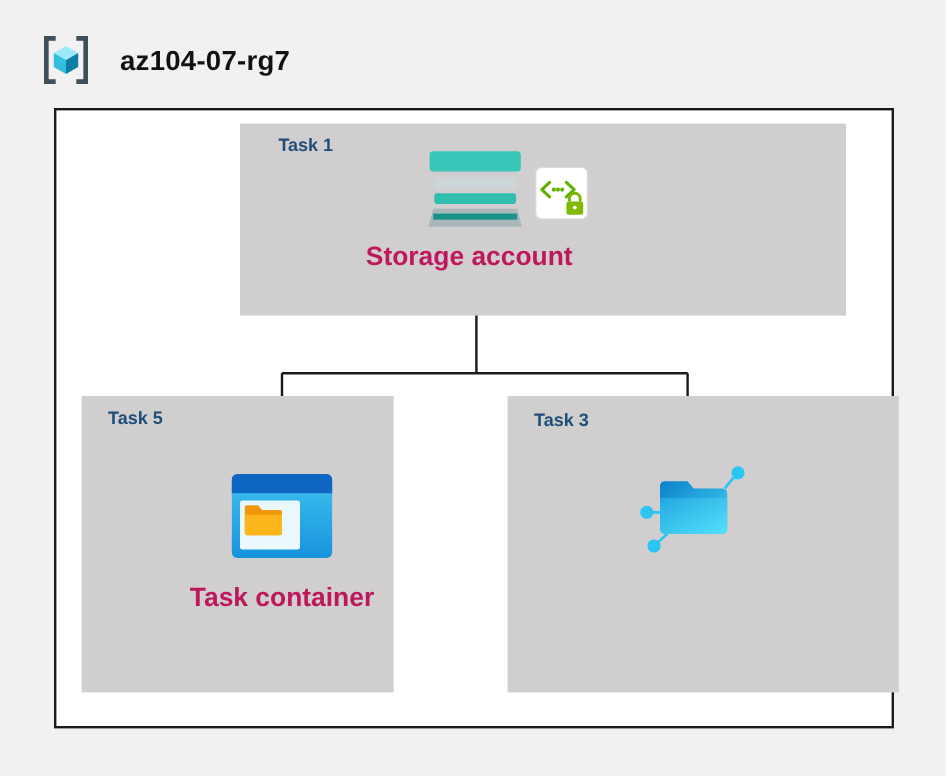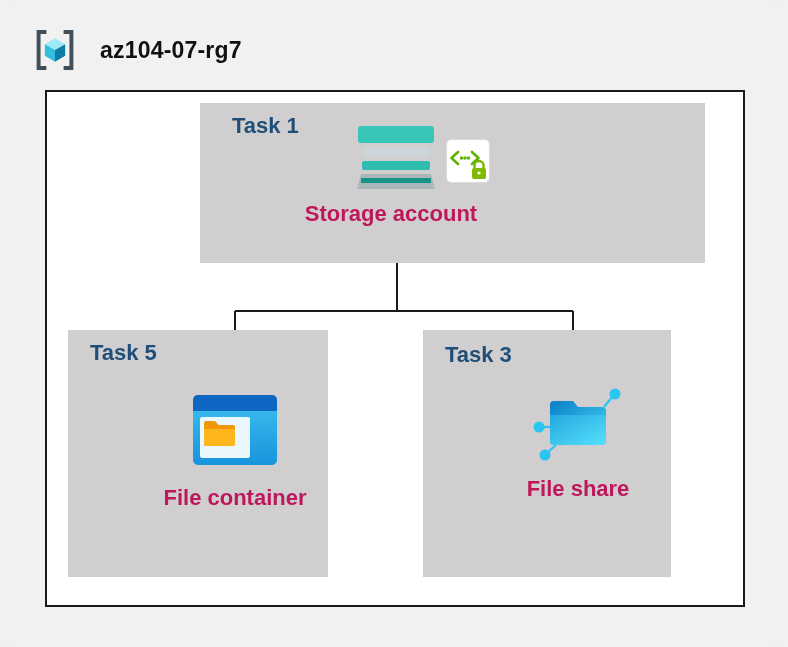--- a/index.html
+++ b/index.html
@@ -53,25 +53,25 @@
     pointer-events: none;
   }
 
   
   .task-box {
     position: absolute;
     background: #d0cece;
   }
   #task1 { left: 200px; top: 103px; width: 505px; height: 160px; }
   #task5 { left: 68px;  top: 330px; width: 260px; height: 247px; }
-  #task3 { left: 423px; top: 330px; width: 248px; height: 247px; }
+  #task3 { left: 423px; top: 330px; width: 326px; height: 247px; }
 
   .task-label {
     position: absolute;
-    font-size: 22px;
+    font-size: 15px;
     font-weight: bold;
     color: #1f4e79;
     white-space: nowrap;
   }
   #task1 .task-label { left: 32px; top: 10px; }
   #task5 .task-label { left: 22px; top: 10px; }
   #task3 .task-label { left: 22px; top: 12px; }
 
   .node-label {
     position: absolute;
@@ -156,21 +156,21 @@
             <stop offset="1" stop-color="#1793dd"></stop>
           </linearGradient>
         </defs>
         <rect x="0" y="0" width="84" height="70" rx="5" fill="url(#gBlob)"></rect>
         <path d="M5 0 h74 a5 5 0 0 1 5 5 v11 H0 V5 a5 5 0 0 1 5 -5 z" fill="#0e65c2"></path>
         <rect x="7" y="22" width="50" height="41" rx="2" fill="#eaf8fe"></rect>
         <path d="M11 28 a2 2 0 0 1 2 -2 h9 l3.5 4 H40 a2 2 0 0 1 2 2 v17 a2 2 0 0 1 -2 2 H13 a2 2 0 0 1 -2 -2 z" fill="#f09609"></path>
         <path d="M11 34 h31 v15 a2 2 0 0 1 -2 2 H13 a2 2 0 0 1 -2 -2 z" fill="#fdb71c"></path>
       </svg>
     </span>
-    <span class="node-label">File container</span>
+    <span class="node-label">Task container</span>
   </div>
 
   <div class="task-box" id="task3">
     <span class="task-label">Task 3</span>
     <span class="icon" id="file-icon">
       <svg width="92" height="80" viewBox="0 0 92 80" aria-hidden="true">
         <defs>
           <linearGradient id="gFile" x1="0" y1="0" x2="1" y2="1">
             <stop offset="0" stop-color="#0c7fc9"></stop>
             <stop offset="1" stop-color="#45d7f7"></stop>
@@ -183,16 +183,15 @@
         <path d="M22 18 a4 4 0 0 0 -4 4 v36 a4 4 0 0 0 4 4 h48 a4 4 0 0 0 4 -4 V28 a4 4 0 0 0 -4 -4 H46 l-5 -6 z" fill="url(#gFile)"></path>
         <path d="M18 32 h56 v26 a4 4 0 0 1 -4 4 H22 a4 4 0 0 1 -4 -4 z" fill="url(#gFileFront)"></path>
         <line x1="72" y1="24" x2="81" y2="13" stroke="#2bc5f4" stroke-width="2.2"></line>
         <circle cx="83" cy="11" r="5.5" fill="#2bc5f4"></circle>
         <line x1="18" y1="44" x2="8" y2="44" stroke="#2bc5f4" stroke-width="2.2"></line>
         <circle cx="7" cy="44" r="5.5" fill="#2bc5f4"></circle>
         <line x1="24" y1="62" x2="15" y2="70" stroke="#2bc5f4" stroke-width="2.2"></line>
         <circle cx="13" cy="72" r="5.5" fill="#2bc5f4"></circle>
       </svg>
     </span>
-    <span class="node-label">File share</span>
   </div>
 
 </div>
 
 </body></html>

